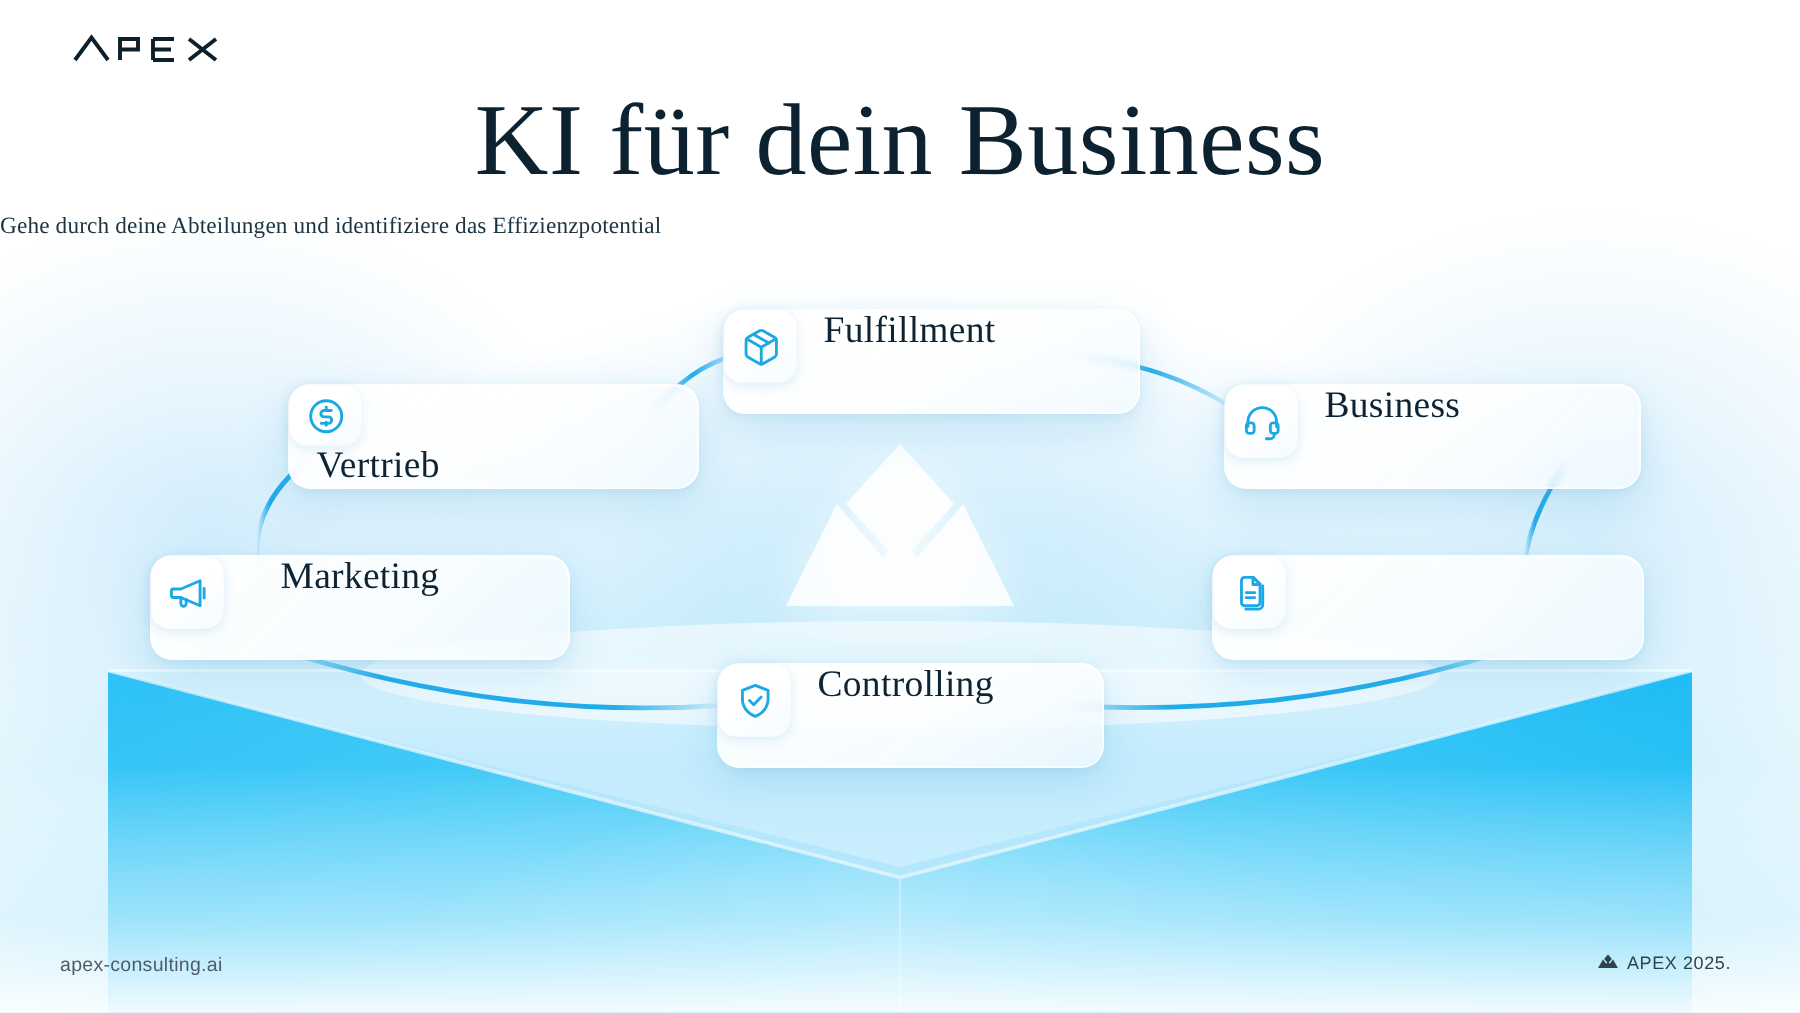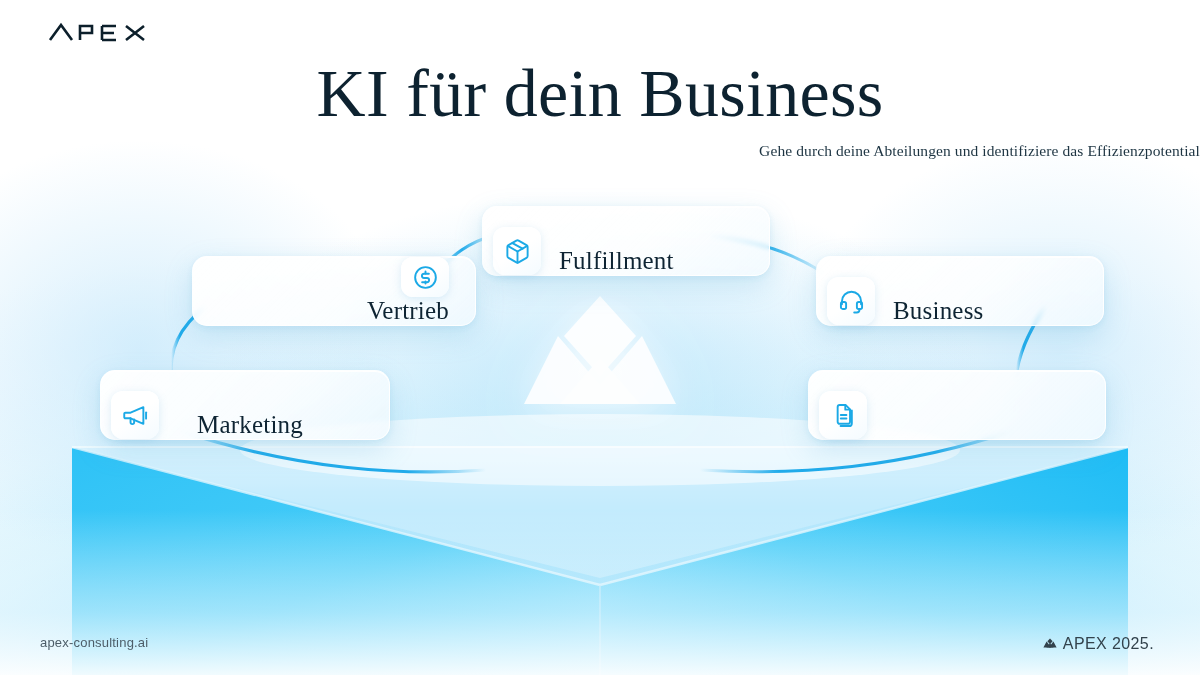--- a/index.html
+++ b/index.html
@@ -26,47 +26,47 @@
   .logo{position:absolute;left:48px;top:20px;width:120px;height:26px;}
   .logo svg{display:block;}
 
   .title{
     position:absolute;left:0;right:0;top:58px;text-align:center;
     font-family:"Liberation Serif", serif;
     font-size:68px;line-height:1.05;letter-spacing:.3px;
     color:#0d2230;font-weight:400;
   }
   .subtitle{
-    position:absolute;left:0;right:0;top:142px;text-align:right;
+    position:absolute;left:0;right:0;top:142px;text-align:left;
     font-family:"Liberation Serif", serif;
     font-size:15.5px;color:#1d3442;letter-spacing:.1px;
   }
 
   
   .platform{position:absolute;left:0;top:400px;width:1200px;height:275px;}
   .platform svg{display:block;}
 
   
   .watermark{position:absolute;left:50%;top:292px;transform:translateX(-50%);
     width:160px;height:135px;opacity:.97;}
   .watermark svg{display:block;filter:drop-shadow(0 6px 22px rgba(255,255,255,.85));}
 
   
   .arcs{position:absolute;left:0;top:180px;width:1200px;height:360px;}
   .arcs svg{display:block;}
 
   
   .card{
-    position:absolute;display:flex;align-items:flex-end;
+    position:absolute;display:flex;align-items:flex-start;
     height:68px;border-radius:15px;
     background:linear-gradient(135deg, rgba(255,255,255,.96) 0%, rgba(255,255,255,.84) 55%, rgba(244,251,255,.72) 100%);
     box-shadow:0 10px 28px rgba(84,171,214,.22), 0 2px 6px rgba(110,180,220,.16),
                inset 0 1px 0 rgba(255,255,255,.95);
     border:1px solid rgba(255,255,255,.85);
-    padding-left:10px;padding-right:26px;
+    padding-right:26px;
     backdrop-filter:blur(2px);
   }
   .card .ico{
     width:48px;height:48px;min-width:48px;border-radius:12px;
     background:linear-gradient(145deg,#ffffff 0%,#ffffff 50%,#f4fbff 100%);
     box-shadow:0 2px 8px rgba(120,185,225,.25), inset 0 1px 0 #fff;
     display:flex;align-items:center;justify-content:center;
   }
   .card .ico svg{display:block;}
   .card .lbl{
@@ -83,21 +83,21 @@
   #card-controlling{left:478px;top:442px;width:230px;}
 
   
   .foot-left{
     position:absolute;left:40px;top:635px;
     font-size:13px;color:#4d5d68;letter-spacing:.2px;
   }
   .foot-right{
     position:absolute;right:46px;top:635px;
     display:flex;align-items:center;gap:6px;
-    font-size:16px;color:#32424c;letter-spacing:.4px;
+    font-size:12px;color:#32424c;letter-spacing:.4px;
   }
   .foot-right svg{display:block;}
 </style>
 </head>
 <body>
 
 <div class="stage">
 
   <div class="wash-l"></div>
   <div class="wash-r"></div>
@@ -250,20 +250,29 @@
     <span class="ico">
       <svg width="27" height="27" viewBox="0 0 24 24" fill="none" stroke="#1BA9E6" stroke-width="1.7" stroke-linecap="round" stroke-linejoin="round">
         <path d="M8.6 2.6h5.2l4 4v11a1.8 1.8 0 0 1-1.8 1.8H8.6A1.8 1.8 0 0 1 6.8 17.6V4.4a1.8 1.8 0 0 1 1.8-1.8z"></path>
         <path d="M13.6 2.8v4h4.2"></path>
         <path d="M9.6 11.6h5M9.6 14.6h5"></path>
         <path d="M19.4 7.6v11.2a2.6 2.6 0 0 1-2.6 2.6H9.4"></path>
       </svg>
     </span>
   </div>
 
+  <div class="card" id="card-controlling">
+    <span class="ico">
+      <svg width="27" height="27" viewBox="0 0 24 24" fill="none" stroke="#1BA9E6" stroke-width="1.7" stroke-linecap="round" stroke-linejoin="round">
+        <path d="M12 2.6l7.6 3v5.1c0 4.6-3.1 8.8-7.6 10.2-4.5-1.4-7.6-5.6-7.6-10.2V5.6z"></path>
+        <path d="M8.6 11.6l2.5 2.5 4.4-4.6"></path>
+      </svg>
+    </span>
+    <span class="lbl">Controlling</span>
+  </div>
 
   <div class="foot-left">apex-consulting.ai</div>
   <div class="foot-right">
     <span>
       <svg width="14" height="12" viewBox="0 0 14 12">
         <polygon points="7,0.4 9.6,3.3 7,6.2 4.4,3.3" fill="#32424c"></polygon>
         <polygon points="3.6,3.6 8.2,9.4 0.4,9.4" fill="#32424c"></polygon>
         <polygon points="10.4,3.6 13.6,9.4 5.8,9.4" fill="#32424c"></polygon>
         <polygon points="7,5.2 10.6,9.4 3.4,9.4" fill="#32424c"></polygon>
       </svg>

